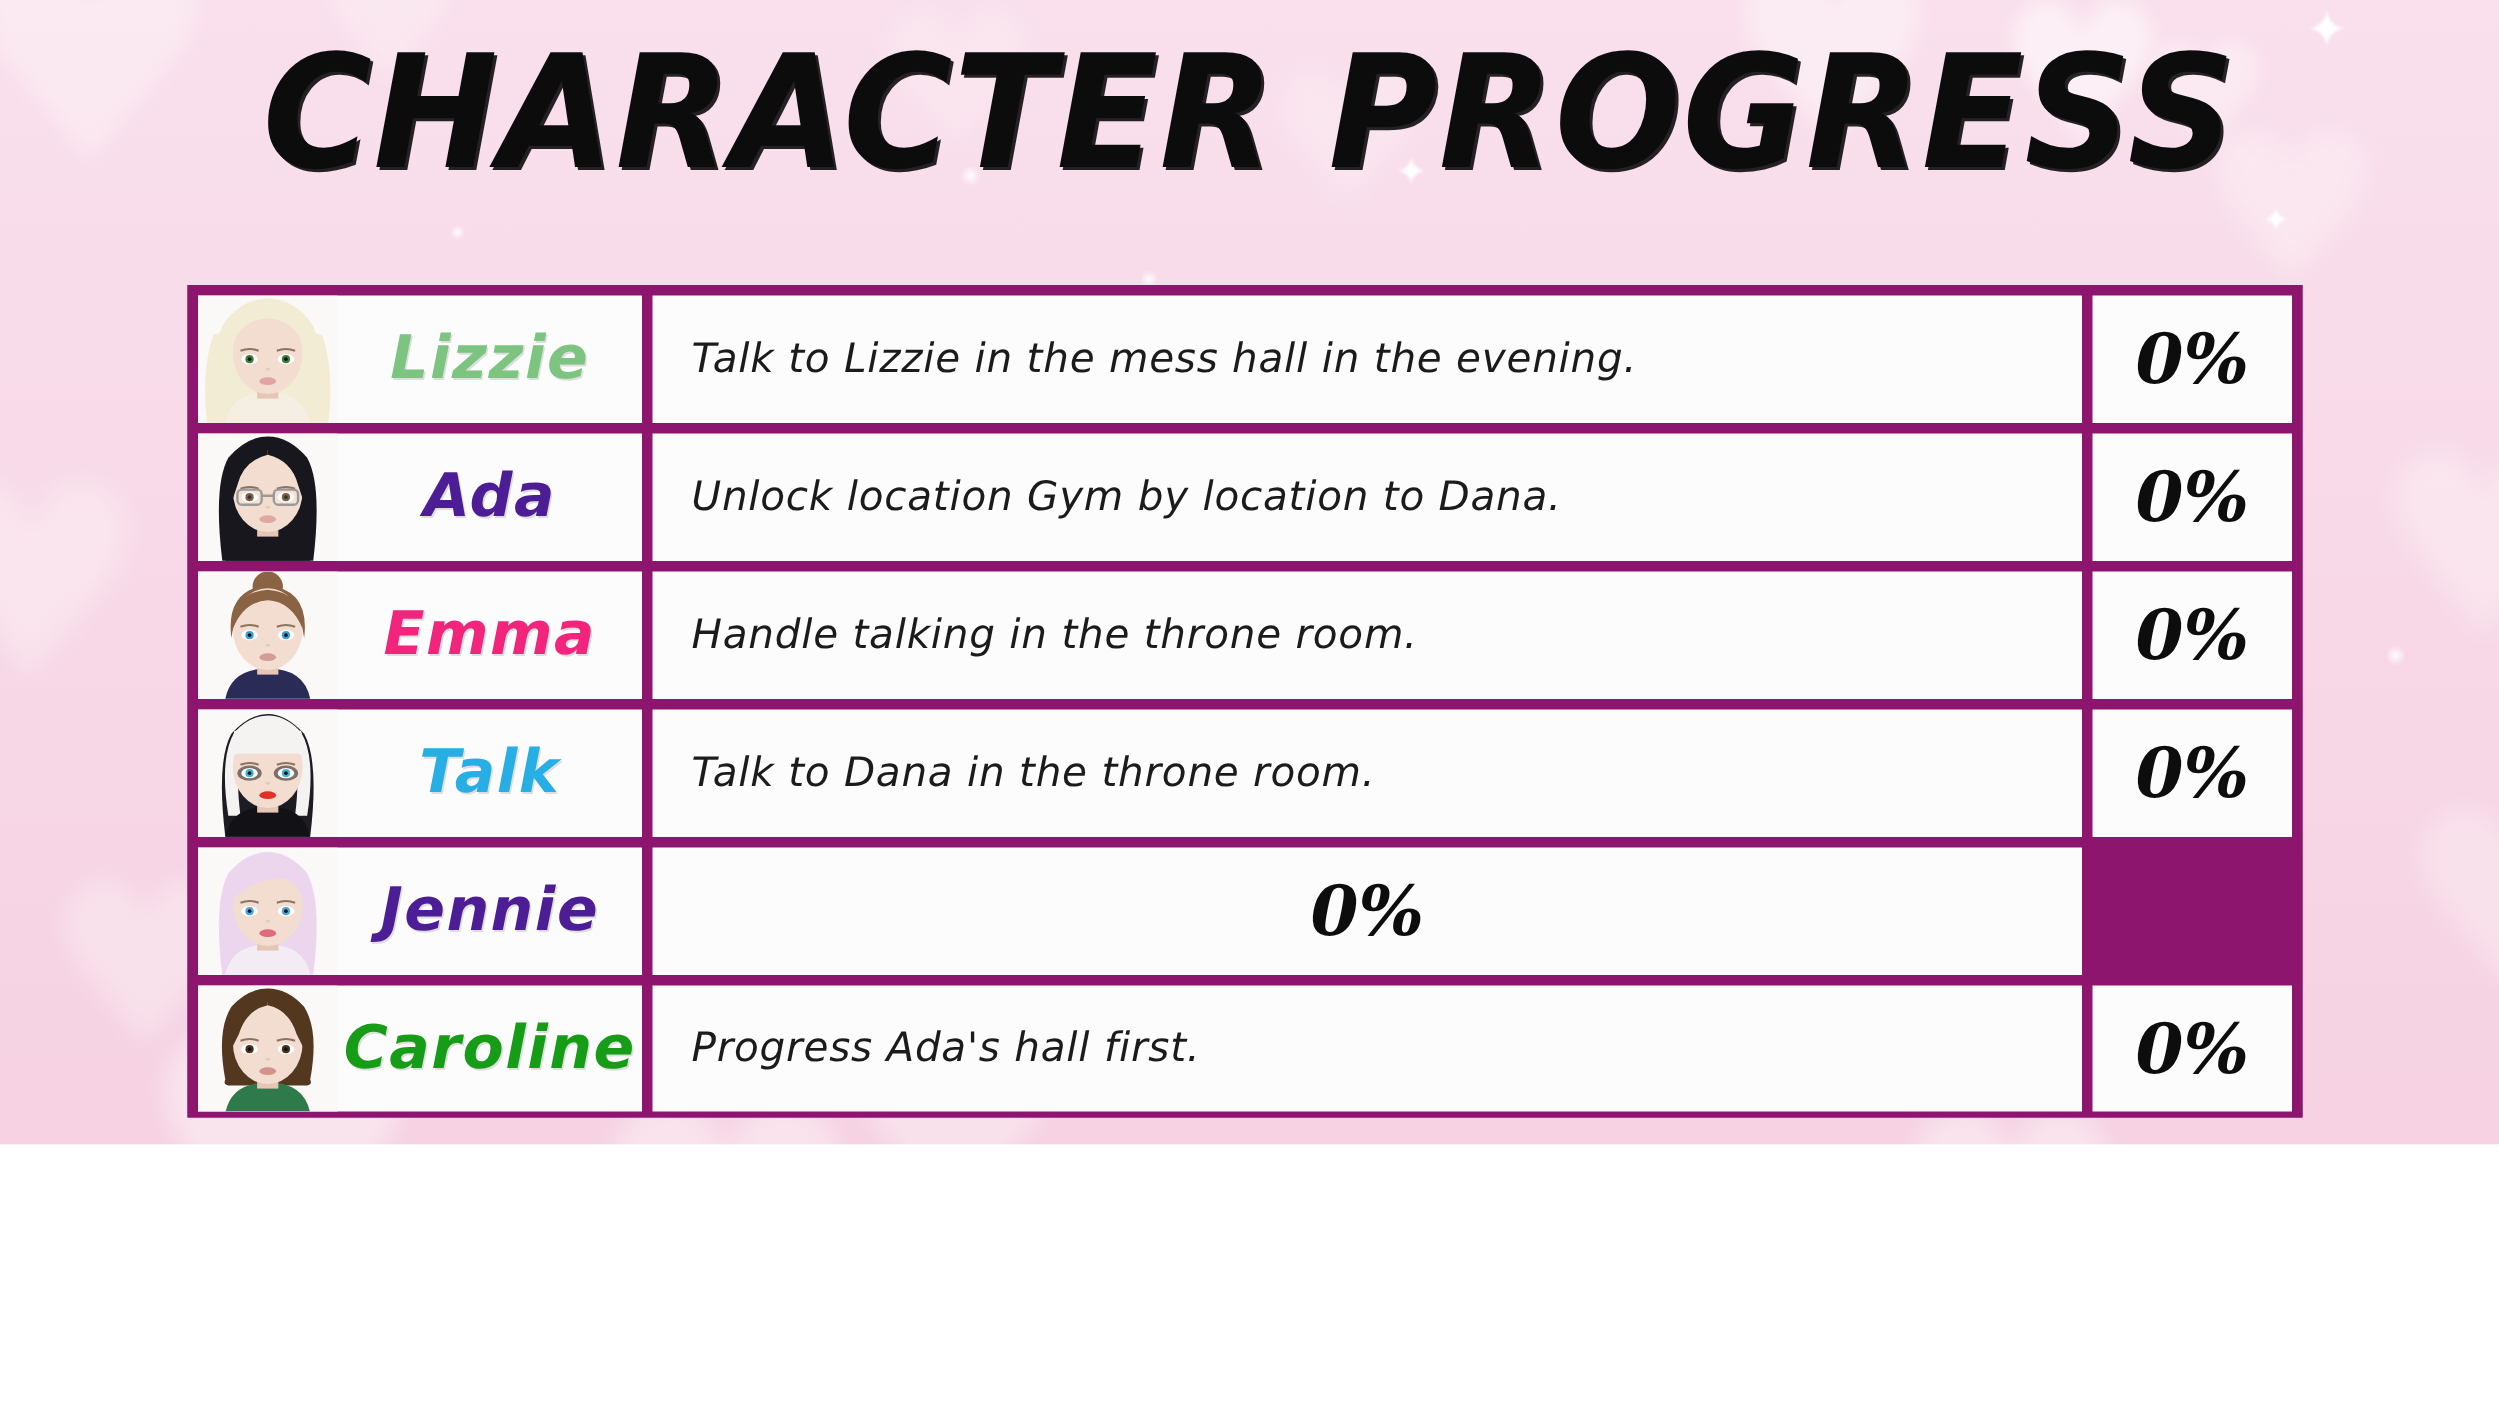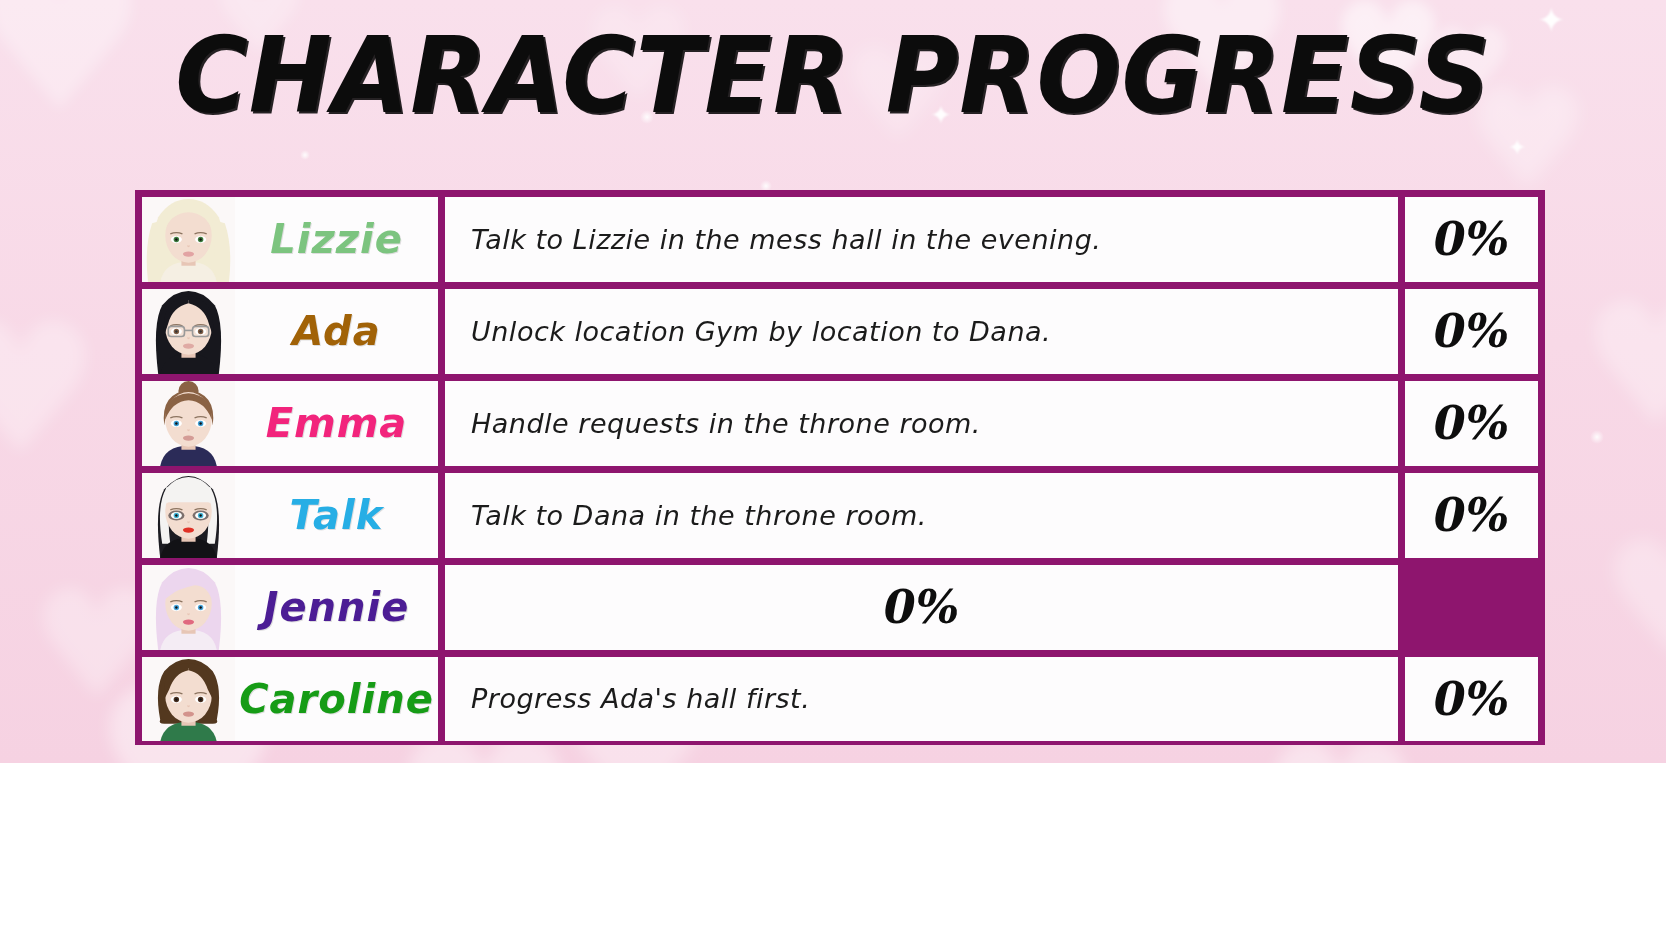--- a/index.html
+++ b/index.html
@@ -14,21 +14,21 @@
   .dot{position:absolute;border-radius:50%;
        background:radial-gradient(circle,rgba(255,255,255,.9) 0%,rgba(255,255,255,0) 70%);
        pointer-events:none;}
   
   .title{position:absolute;top:18px;left:0;width:100%;text-align:center;margin:0;
          font-size:99px;font-weight:800;font-style:italic;color:#0c0c0c;
          font-family:"DejaVu Sans","Liberation Sans",sans-serif;
          transform:scaleY(1.06);letter-spacing:1px;
          text-shadow:2px 2px 0 rgba(0,0,0,.85);}
   
-  .ptable{position:absolute;left:135px;top:190px;width:1410px;height:555px;
+  .ptable{position:absolute;left:125px;top:190px;width:1410px;height:555px;
           box-sizing:border-box;border:7px solid #8e156e;background:#8e156e;
           display:grid;grid-template-rows:repeat(6,1fr);grid-row-gap:7px;}
   .row{display:grid;grid-template-columns:296px 953px 1fr;grid-column-gap:7px;background:#8e156e;}
   .cell{background:#fdfcfd;display:flex;align-items:center;overflow:hidden;}
   .c1{padding:0;}
   .avatar{width:93px;height:100%;flex:0 0 93px;display:block;background:#fbf8f8;}
   .avatar svg{width:100%;height:100%;display:block;}
   .cname{flex:1;text-align:center;font-size:40px;font-weight:800;font-style:italic;
          letter-spacing:1px;font-family:"DejaVu Sans","Liberation Sans",sans-serif;
          text-shadow:1px 1px 0 rgba(0,0,0,.12);}
@@ -145,21 +145,21 @@
             <path d="M52 36.5 Q58 34 64 36.5" stroke="#8c7460" stroke-width="1.4" fill="none"></path>
               <rect x="26" y="37" width="16" height="10" rx="3" fill="rgba(255,255,255,.15)" stroke="#9a9a9a" stroke-width="1.6"></rect>
             <rect x="50" y="37" width="16" height="10" rx="3" fill="rgba(255,255,255,.15)" stroke="#9a9a9a" stroke-width="1.6"></rect>
             <line x1="42" y1="41" x2="50" y2="41" stroke="#9a9a9a" stroke-width="1.6"></line>
     <path d="M45 48 Q46 50 47 48" stroke="#e7c6b6" stroke-width="1.3" fill="none"></path>
     <ellipse cx="46" cy="56.5" rx="5.5" ry="2.6" fill="#dfaaa4"></ellipse>
     <path d="M22 46 Q18 10 46 7 L46 14 Q30 18 26 34 Q24 40 22 46 Z" fill="#17171d"></path>
            <path d="M70 46 Q74 10 46 7 L46 14 Q62 18 66 34 Q68 40 70 46 Z" fill="#17171d"></path>
   </svg>
           </span>
-      <span class="cname" style="color: #a16207;">Ada</span>
+      <span class="cname" style="color: #4c1d95;">Ada</span>
     </div>
     <div class="cell c2">
       <span class="task">Unlock location Gym by location to Dana.</span>
     </div>
     <div class="cell c3">
       <span class="pct">0%</span>
     </div>
   </div>
 
   <div class="row">
@@ -181,21 +181,21 @@
             <path d="M28 36.5 Q34 34 40 36.5" stroke="#8c7460" stroke-width="1.4" fill="none"></path>
             <path d="M52 36.5 Q58 34 64 36.5" stroke="#8c7460" stroke-width="1.4" fill="none"></path>
     <path d="M45 48 Q46 50 47 48" stroke="#e7c6b6" stroke-width="1.3" fill="none"></path>
     <ellipse cx="46" cy="56.5" rx="5.5" ry="2.6" fill="#d49c96"></ellipse>
     <path d="M23 38 Q22 14 46 12 Q70 14 69 38 Q62 20 46 19 Q30 20 23 38 Z" fill="#8a6244"></path>
   </svg>
           </span>
       <span class="cname" style="color: rgb(242, 36, 124);">Emma</span>
     </div>
     <div class="cell c2">
-      <span class="task">Handle requests in the throne room.</span>
+      <span class="task">Handle talking in the throne room.</span>
     </div>
     <div class="cell c3">
       <span class="pct">0%</span>
     </div>
   </div>
 
   <div class="row">
     <div class="cell c1">
       <span class="avatar">
             <svg viewBox="0 0 92 84" preserveAspectRatio="xMidYMax meet">

